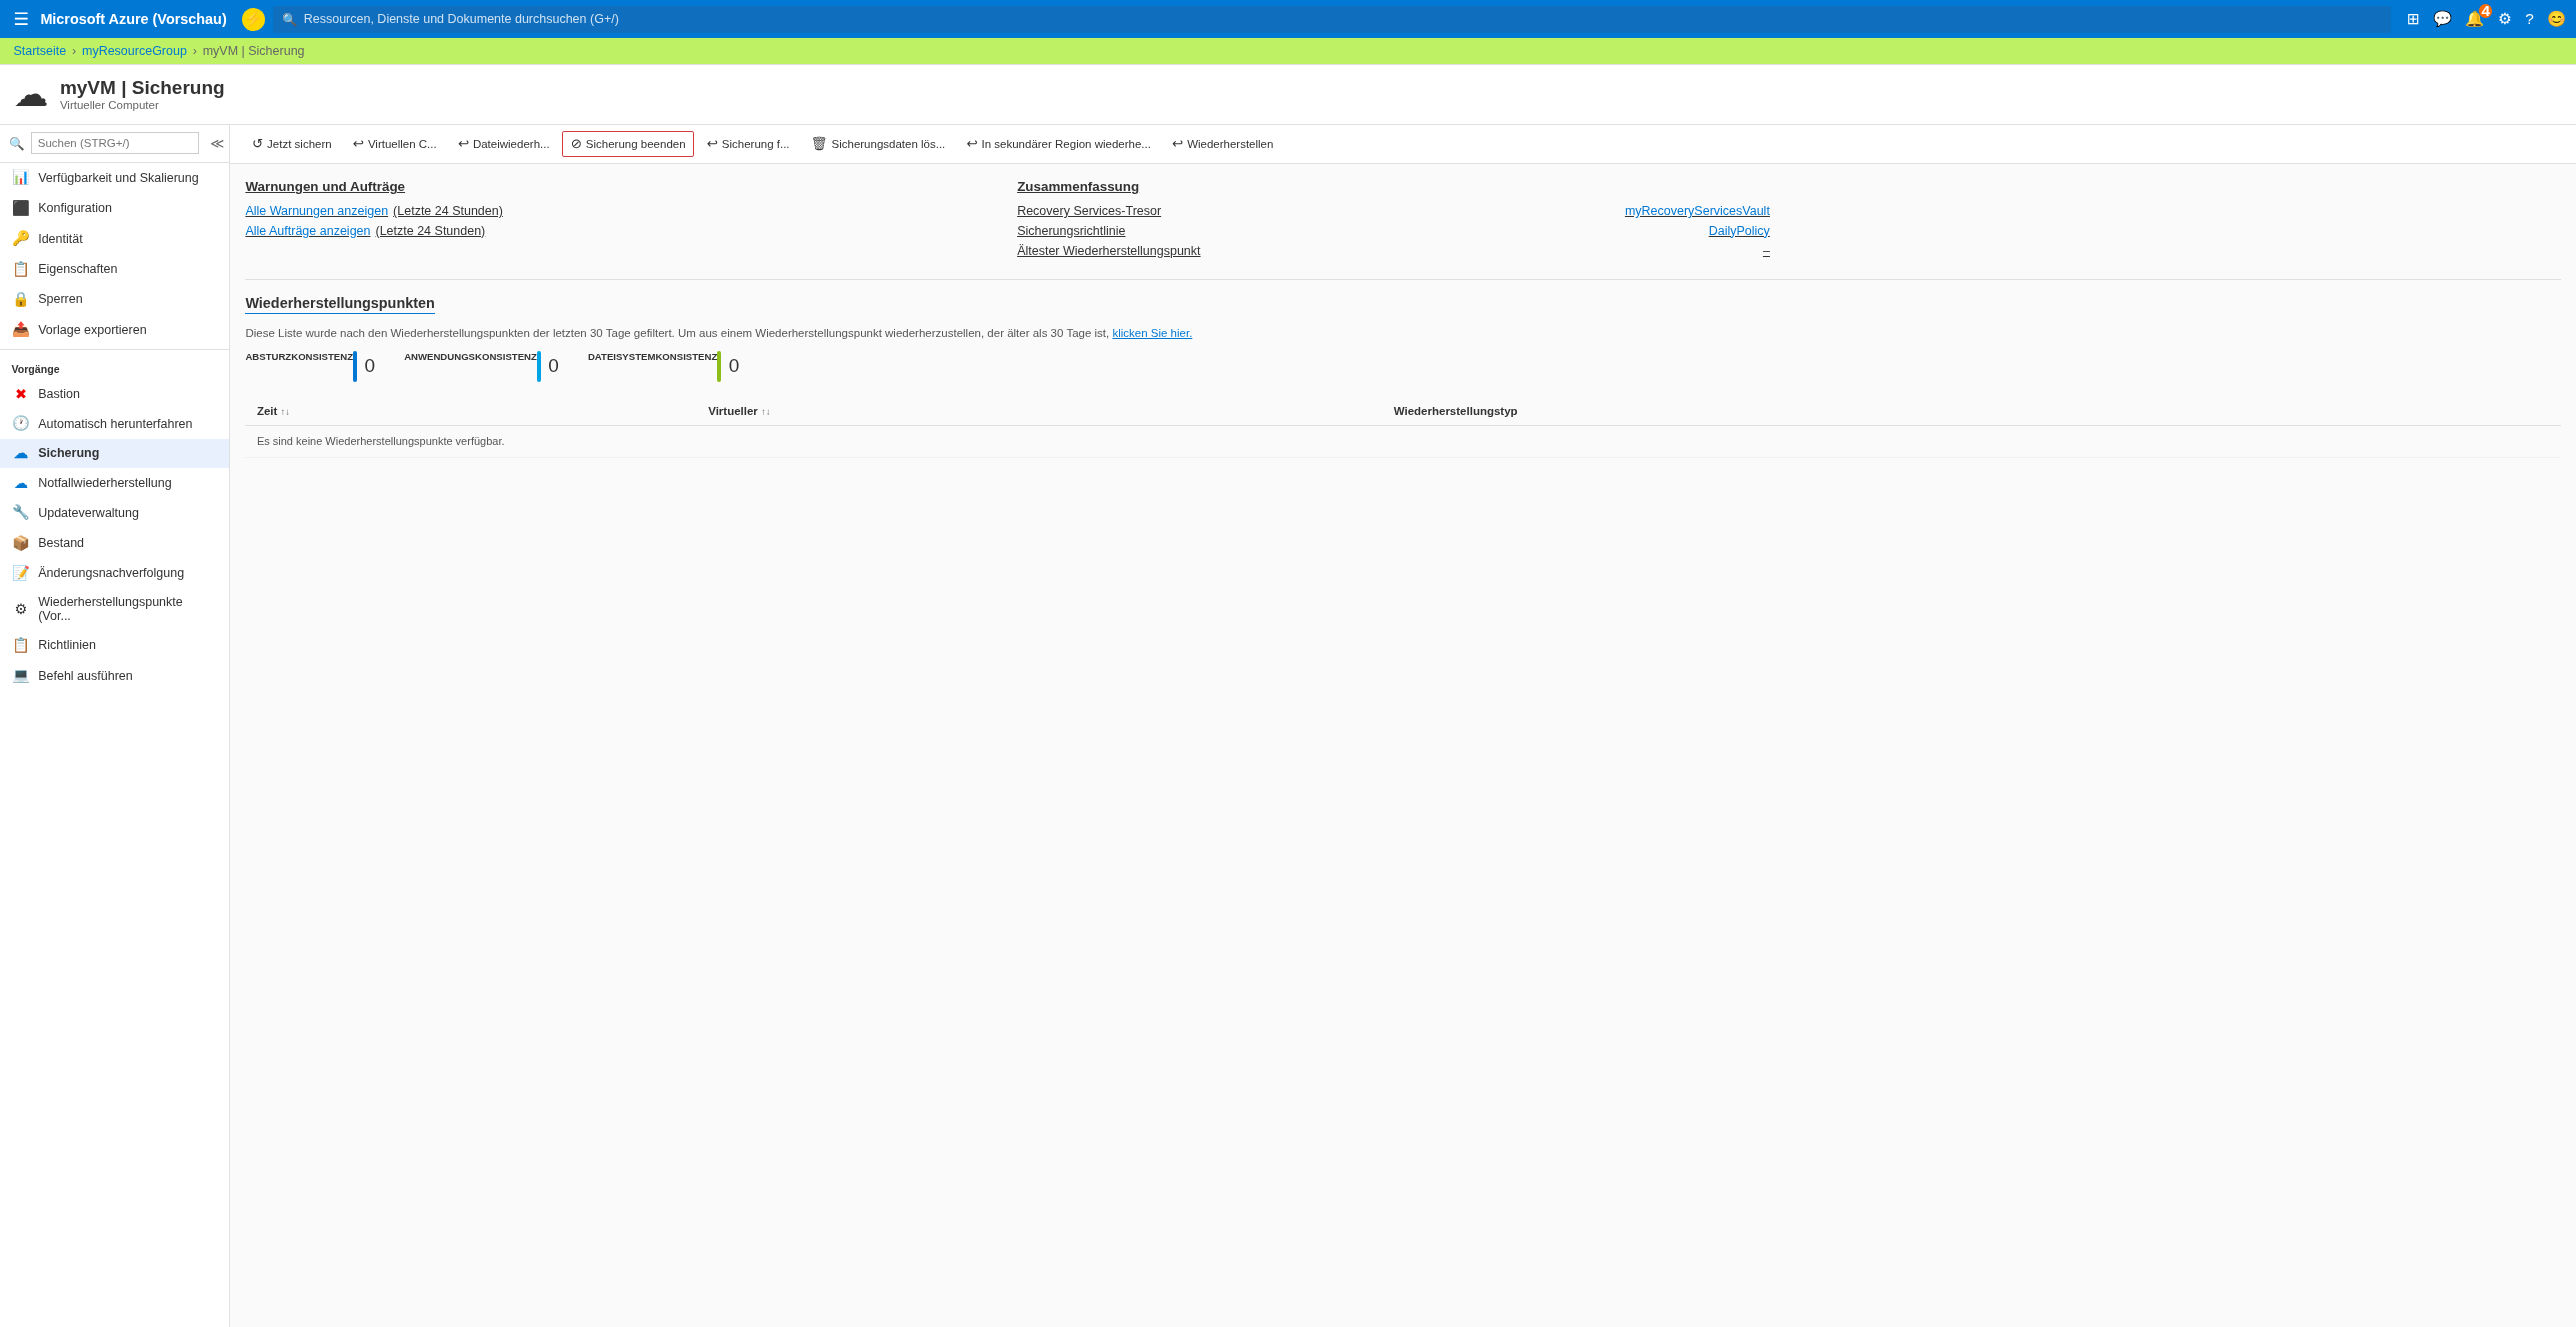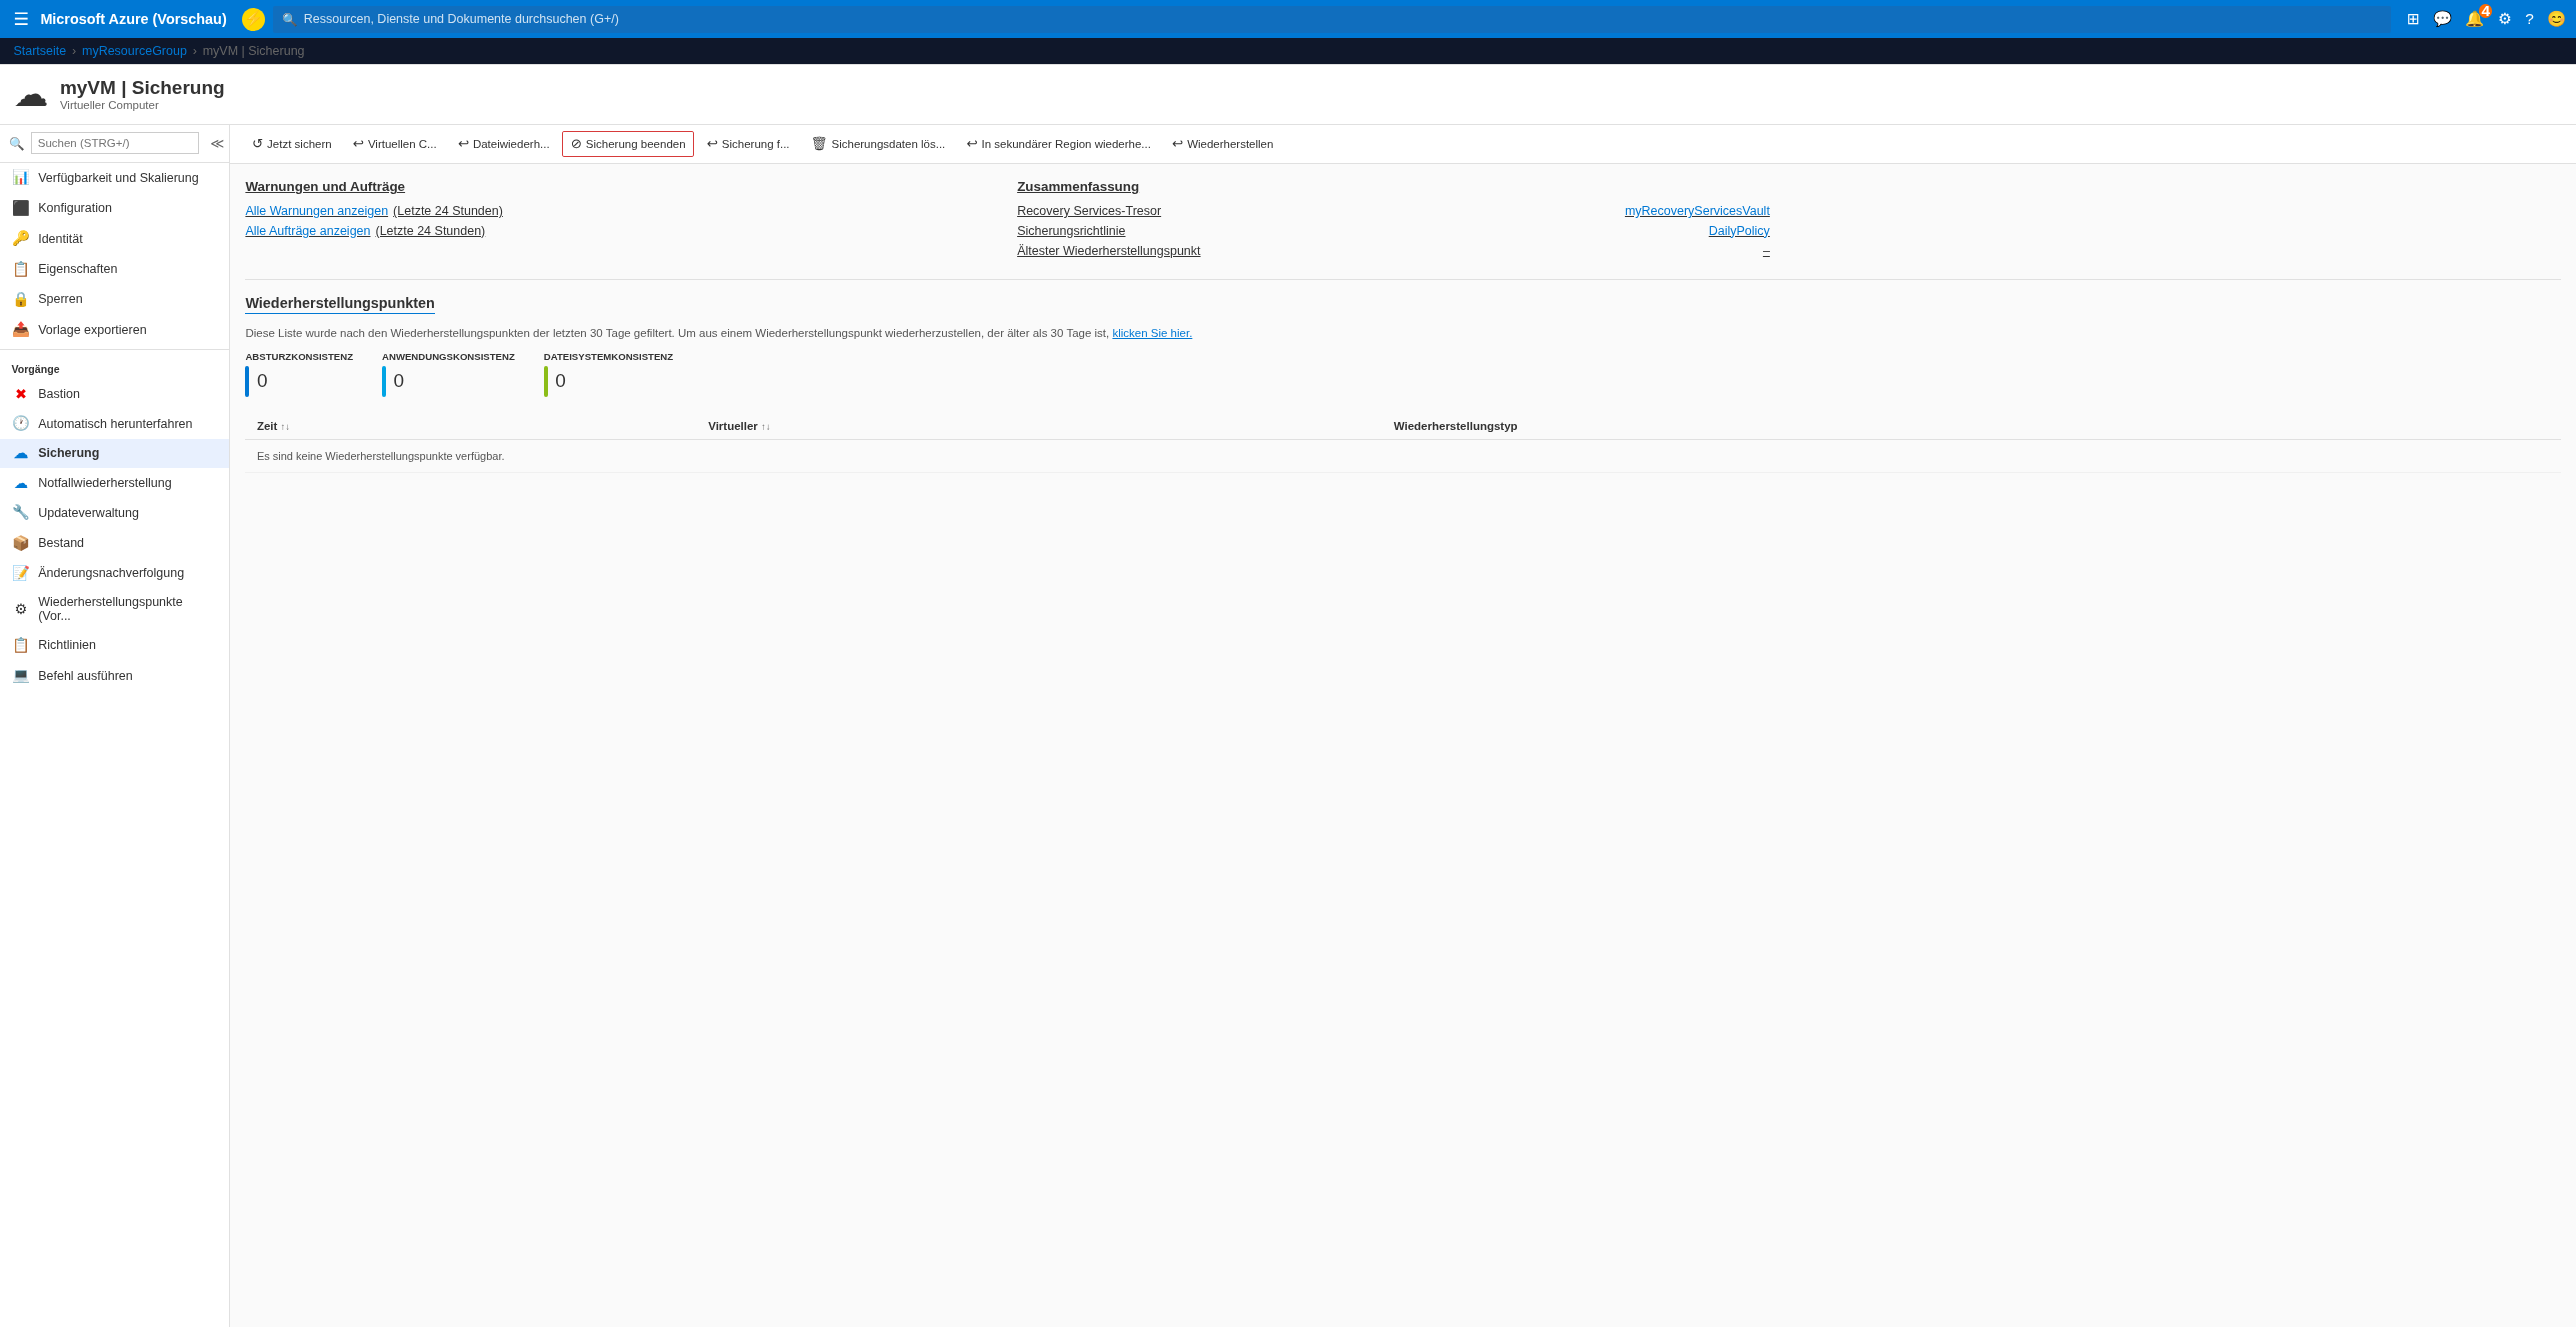--- a/index.html
+++ b/index.html
@@ -24,21 +24,21 @@
       outline: none; flex: 1; width: 100%;
     }
     .top-nav-search input::placeholder { color: rgba(255,255,255,0.8); }
     .top-nav-icons { display: flex; align-items: center; gap: 13.4px; margin-left: 7.7px; }
     .top-nav-icons span { font-size: 15.4px; cursor: pointer; }
     .badge-container { position: relative; }
     .badge { position: absolute; top: -5.8px; right: -7.7px; background: #ff6b00; color: white; border-radius: 50%; font-size: 8.6px; width: 13.4px; height: 13.4px; display: flex; align-items: center; justify-content: center; font-weight: bold; }
 
     
     .breadcrumb {
-      background: #0f172a; padding: 5.8px 13.4px; display: flex; align-items: center;
+      background: #bef264; padding: 5.8px 13.4px; display: flex; align-items: center;
       gap: 5.8px; font-size: 12.5px; border-bottom: 1px solid #e0e0e0;
     }
     .breadcrumb a { color: #0078d4; text-decoration: none; }
     .breadcrumb span { color: #666; }
 
     
     .page-header {
       background: white; padding: 9.6px 13.4px 9.6px 13.4px;
       display: flex; align-items: center; gap: 11.5px;
       border-bottom: 1px solid #e0e0e0;
@@ -117,21 +117,21 @@
     .kv-val { color: #0078d4; text-decoration: none; }
     .kv-dash { color: #333; }
 
     
     .section-title { font-size: 14.4px; font-weight: 600; margin-bottom: 3.8px; border-bottom: 1.9px solid #0078d4; display: inline-block; padding-bottom: 1.9px; }
     .info-text { font-size: 11.5px; color: #555; margin: 9.6px 0; }
     .info-text a { color: #0078d4; }
 
     
     .consistency-bars { display: flex; gap: 29px; margin: 11.5px 0 15.4px 0; }
-    .consistency-item { display: flex; flex-direction: column; }
+    .consistency-item { display: flex; flex-direction: row; }
     .consistency-label { font-size: 9.6px; font-weight: 700; color: #333; margin-bottom: 3.8px; text-transform: uppercase; }
     .consistency-bar { width: 3.8px; height: 31px; border-radius: 1.9px; display: inline-block; margin-right: 7.7px; }
     .consistency-count { font-size: 19px; font-weight: 400; }
     .consistency-row { display: flex; align-items: center; }
 
     
     .rp-table { width: 100%; border-collapse: collapse; margin-top: 7.7px; }
     .rp-table th {
       text-align: left; font-size: 11.5px; font-weight: 600; color: #333;
       padding: 7.7px 11.5px; border-bottom: 1px solid #e0e0e0;

